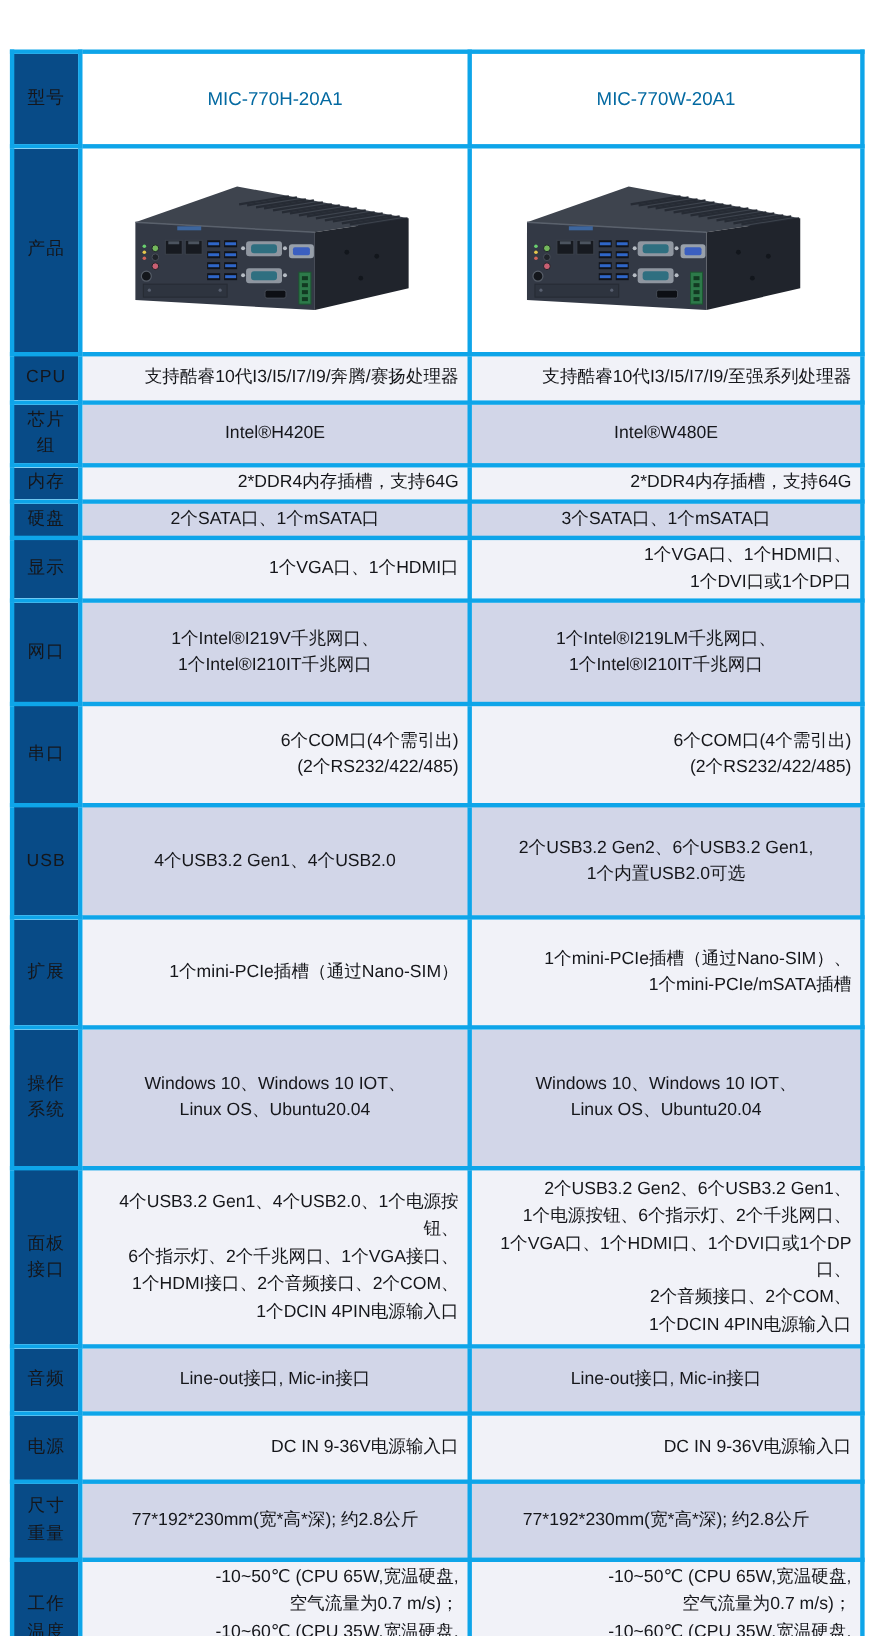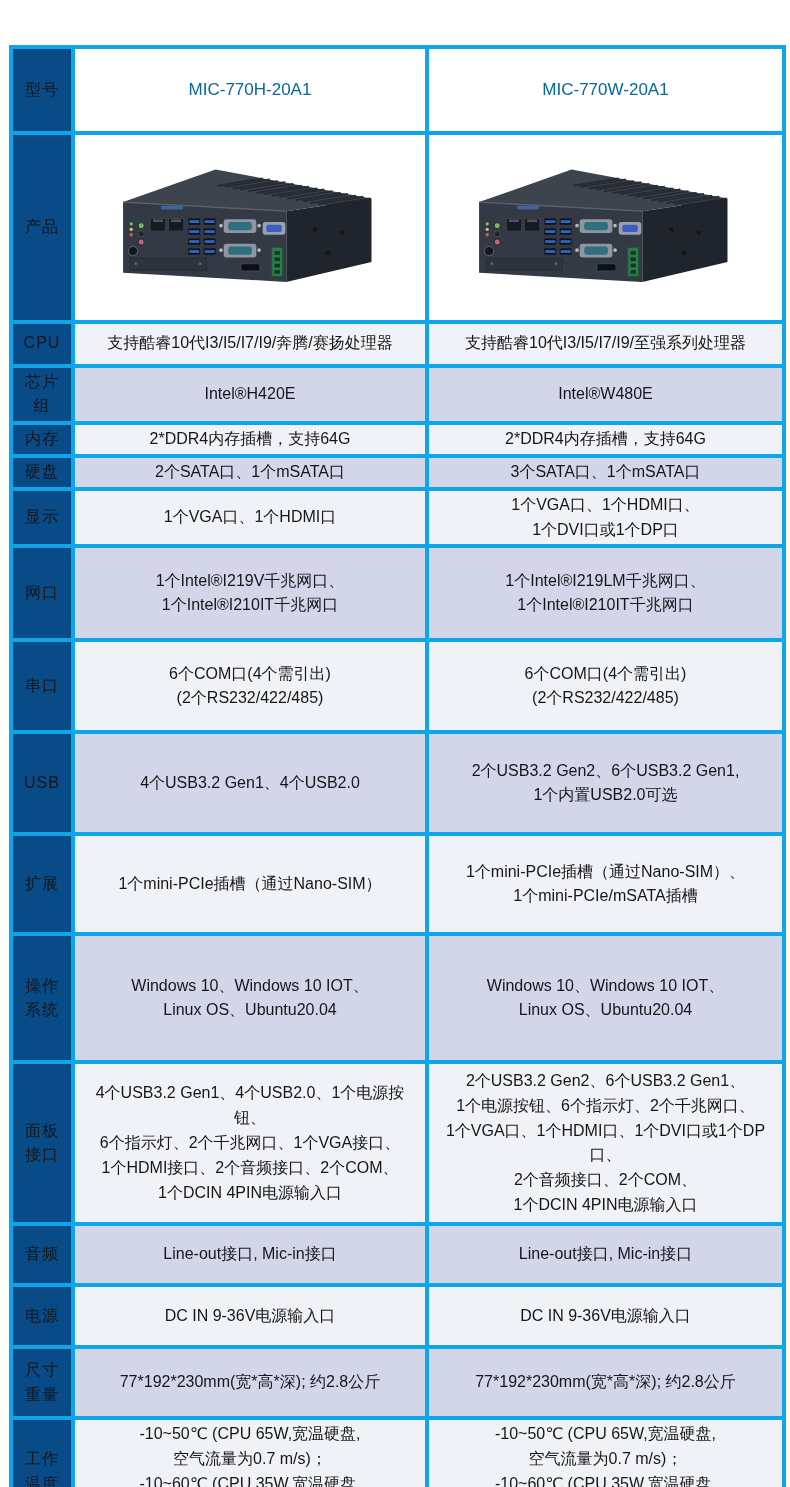--- a/index.html
+++ b/index.html
@@ -19,21 +19,21 @@
     font-size:16px;color:#15161a;line-height:1.55;
     white-space:pre-line;
     overflow:hidden;
   }
   td.rowlabel{
     background:#084b87;color:#ffffff;
     font-size:17px;letter-spacing:1px;line-height:1.45;
     padding:2px 2px;font-weight:500;
   }
   tr.bg-white td.cell{background:#ffffff;}
-  tr.bg-light td.cell{background:#f1f2f8;}
+  tr.bg-light td.cell{background:#f1f2f8;text-align:right;}
   tr.bg-dark td.cell{background:#d2d6e8;}
   tr.r-model td.cell{font-size:17px;color:#0369a1;}
   
   tr.r0{height:86px;} tr.r1{height:137px;} tr.r2{height:44px;}
   tr.r3{height:30px;border-radius:19px;} tr.r4{height:31px;margin-left:34px;} tr.r5{height:32px;}
   tr.r6{height:48px;margin-left:15px;} tr.r7{height:94px;} tr.r8{height:92px;}
   tr.r9{height:102px;} tr.r10{height:100px;} tr.r11{height:128px;}
   tr.r12{height:162px;} tr.r13{height:61px;margin-left:20px;} tr.r14{height:62px;}
   tr.r15{height:71px;} tr.r16{height:103px;}
   .pc-img{display:block;margin:0 auto;}

